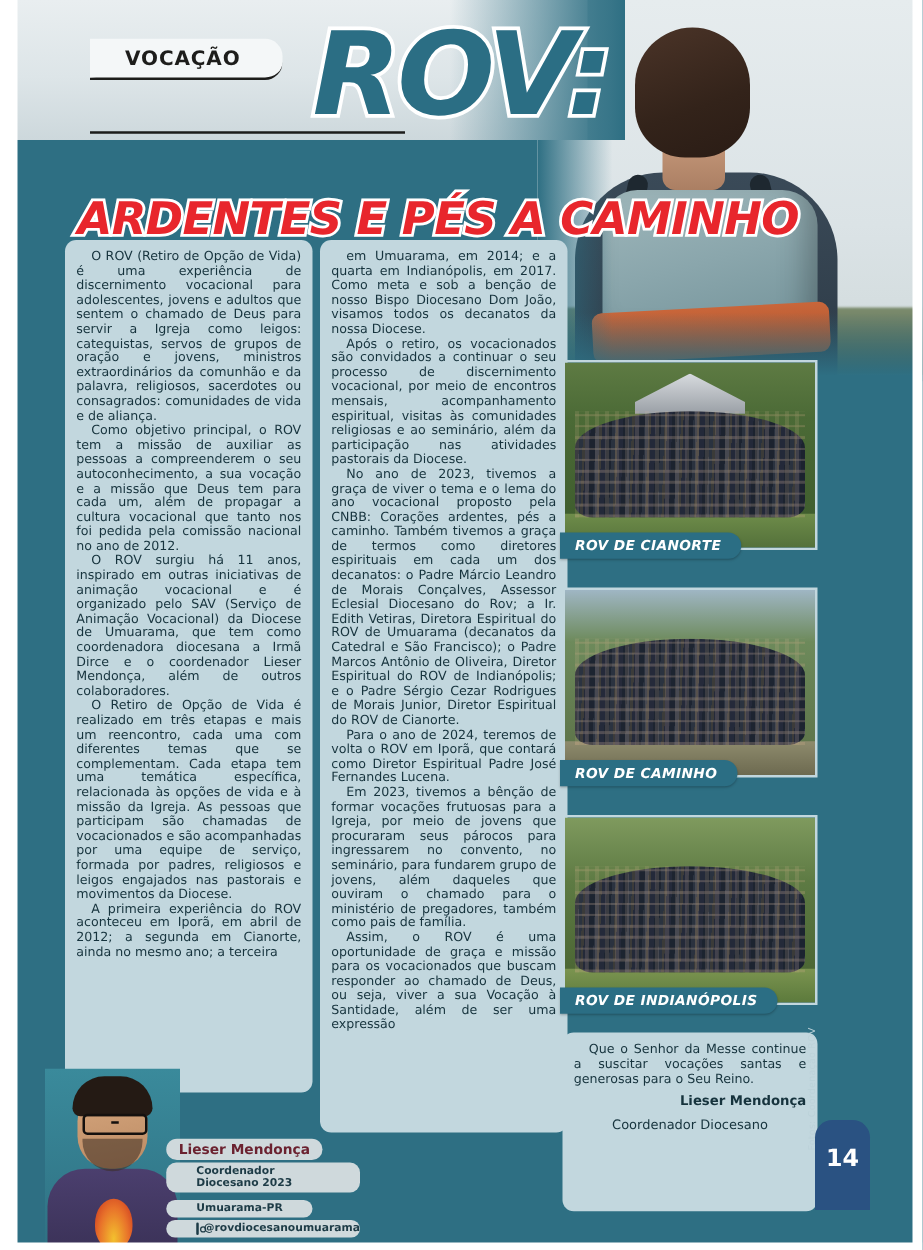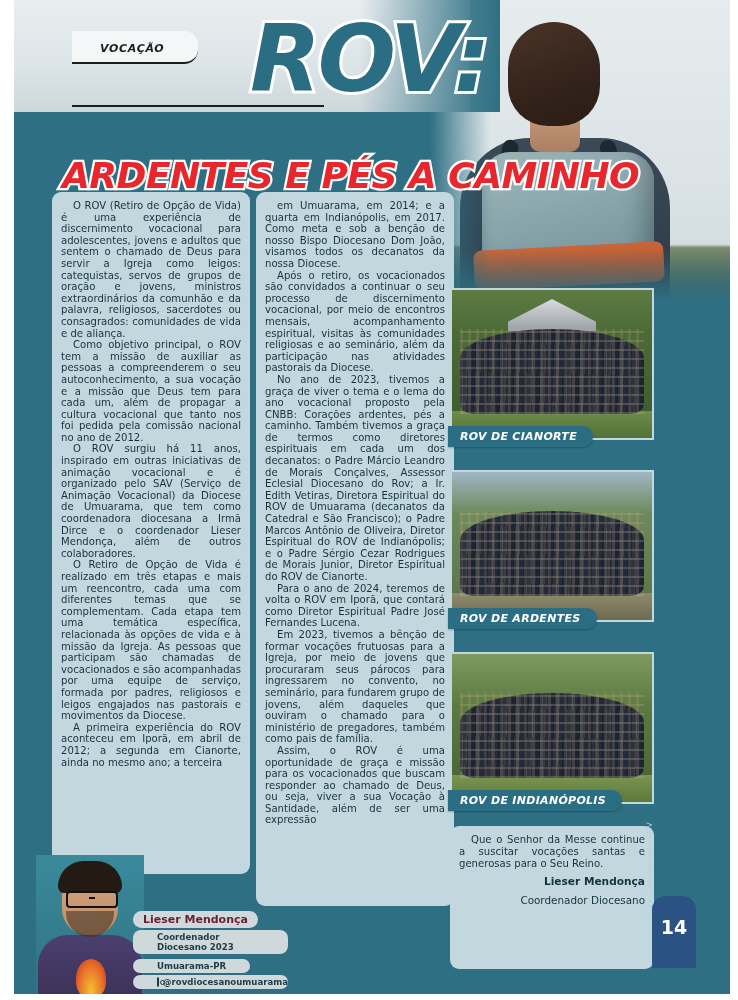--- a/index.html
+++ b/index.html
@@ -82,21 +82,21 @@
 
   
   .kicker{
     position:absolute;left:72px;top:31px;
     background:#f4f7f8;border-radius:0 14px 14px 0;
     padding:6px 34px 6px 28px;
     border-bottom:2px solid #1d1d1b;
   }
   .kicker span{
     font-family:"DejaVu Sans","Liberation Sans",sans-serif;
-    font-style:italic;font-weight:bold;font-size:11px;
+    font-weight:bold;font-size:16px;
     letter-spacing:.7px;color:#1d1d1b;
   }
   .kicker-rule{
     position:absolute;left:0;top:74px;width:252px;height:2px;background:#1d1d1b;
   }
 
   
   .headline-wrap{position:absolute;left:0;top:18px;width:640px;height:170px;}
   .rov{
     position:absolute;left:250px;top:0;
@@ -129,21 +129,21 @@
     box-sizing:border-box;
   }
   .col p{margin:0;text-indent:12px;}
   .col-1{left:52px;top:192px;width:198px;height:682px;}
   .col-2{left:256px;top:192px;width:198px;height:714px;}
   .col-3{left:450px;top:826px;width:204px;height:143px;
          font-size:10.1px;line-height:11.8px;}
   .col-3 .sign{
     margin-top:7px;text-align:right;text-indent:0;font-weight:bold;font-size:10.6px;
   }
-  .col-3 .sign-sub{text-align:right;text-indent:0;font-size:10.4px;font-weight:normal;}
+  .col-3 .sign-sub{text-align:center;text-indent:0;font-size:10.4px;font-weight:normal;}
 
   
   .photo{
     position:absolute;left:450px;width:204px;overflow:hidden;
     border:2px solid #c2d7de;box-sizing:border-box;
   }
   .p1{top:288px;height:152px;}
   .p2{top:470px;height:152px;}
   .p3{top:652px;height:152px;}
   .photo .sky2{position:absolute;inset:0;}
@@ -325,21 +325,21 @@
     <div class="grass"></div>
     <div class="crowd"></div>
   </div>
   <div class="caption c1">ROV DE CIANORTE</div>
 
   <div class="photo p2">
     <div class="sky2"></div>
     <div class="grass"></div>
     <div class="crowd"></div>
   </div>
-  <div class="caption c2">ROV DE ARDENTES</div>
+  <div class="caption c2">ROV DE CAMINHO</div>
 
   <div class="photo p3">
     <div class="sky2"></div>
     <div class="grass"></div>
     <div class="crowd"></div>
   </div>
   <div class="caption c3">ROV DE INDIANÓPOLIS</div>
 
   <div class="portrait">
     <div class="shirt"></div>

